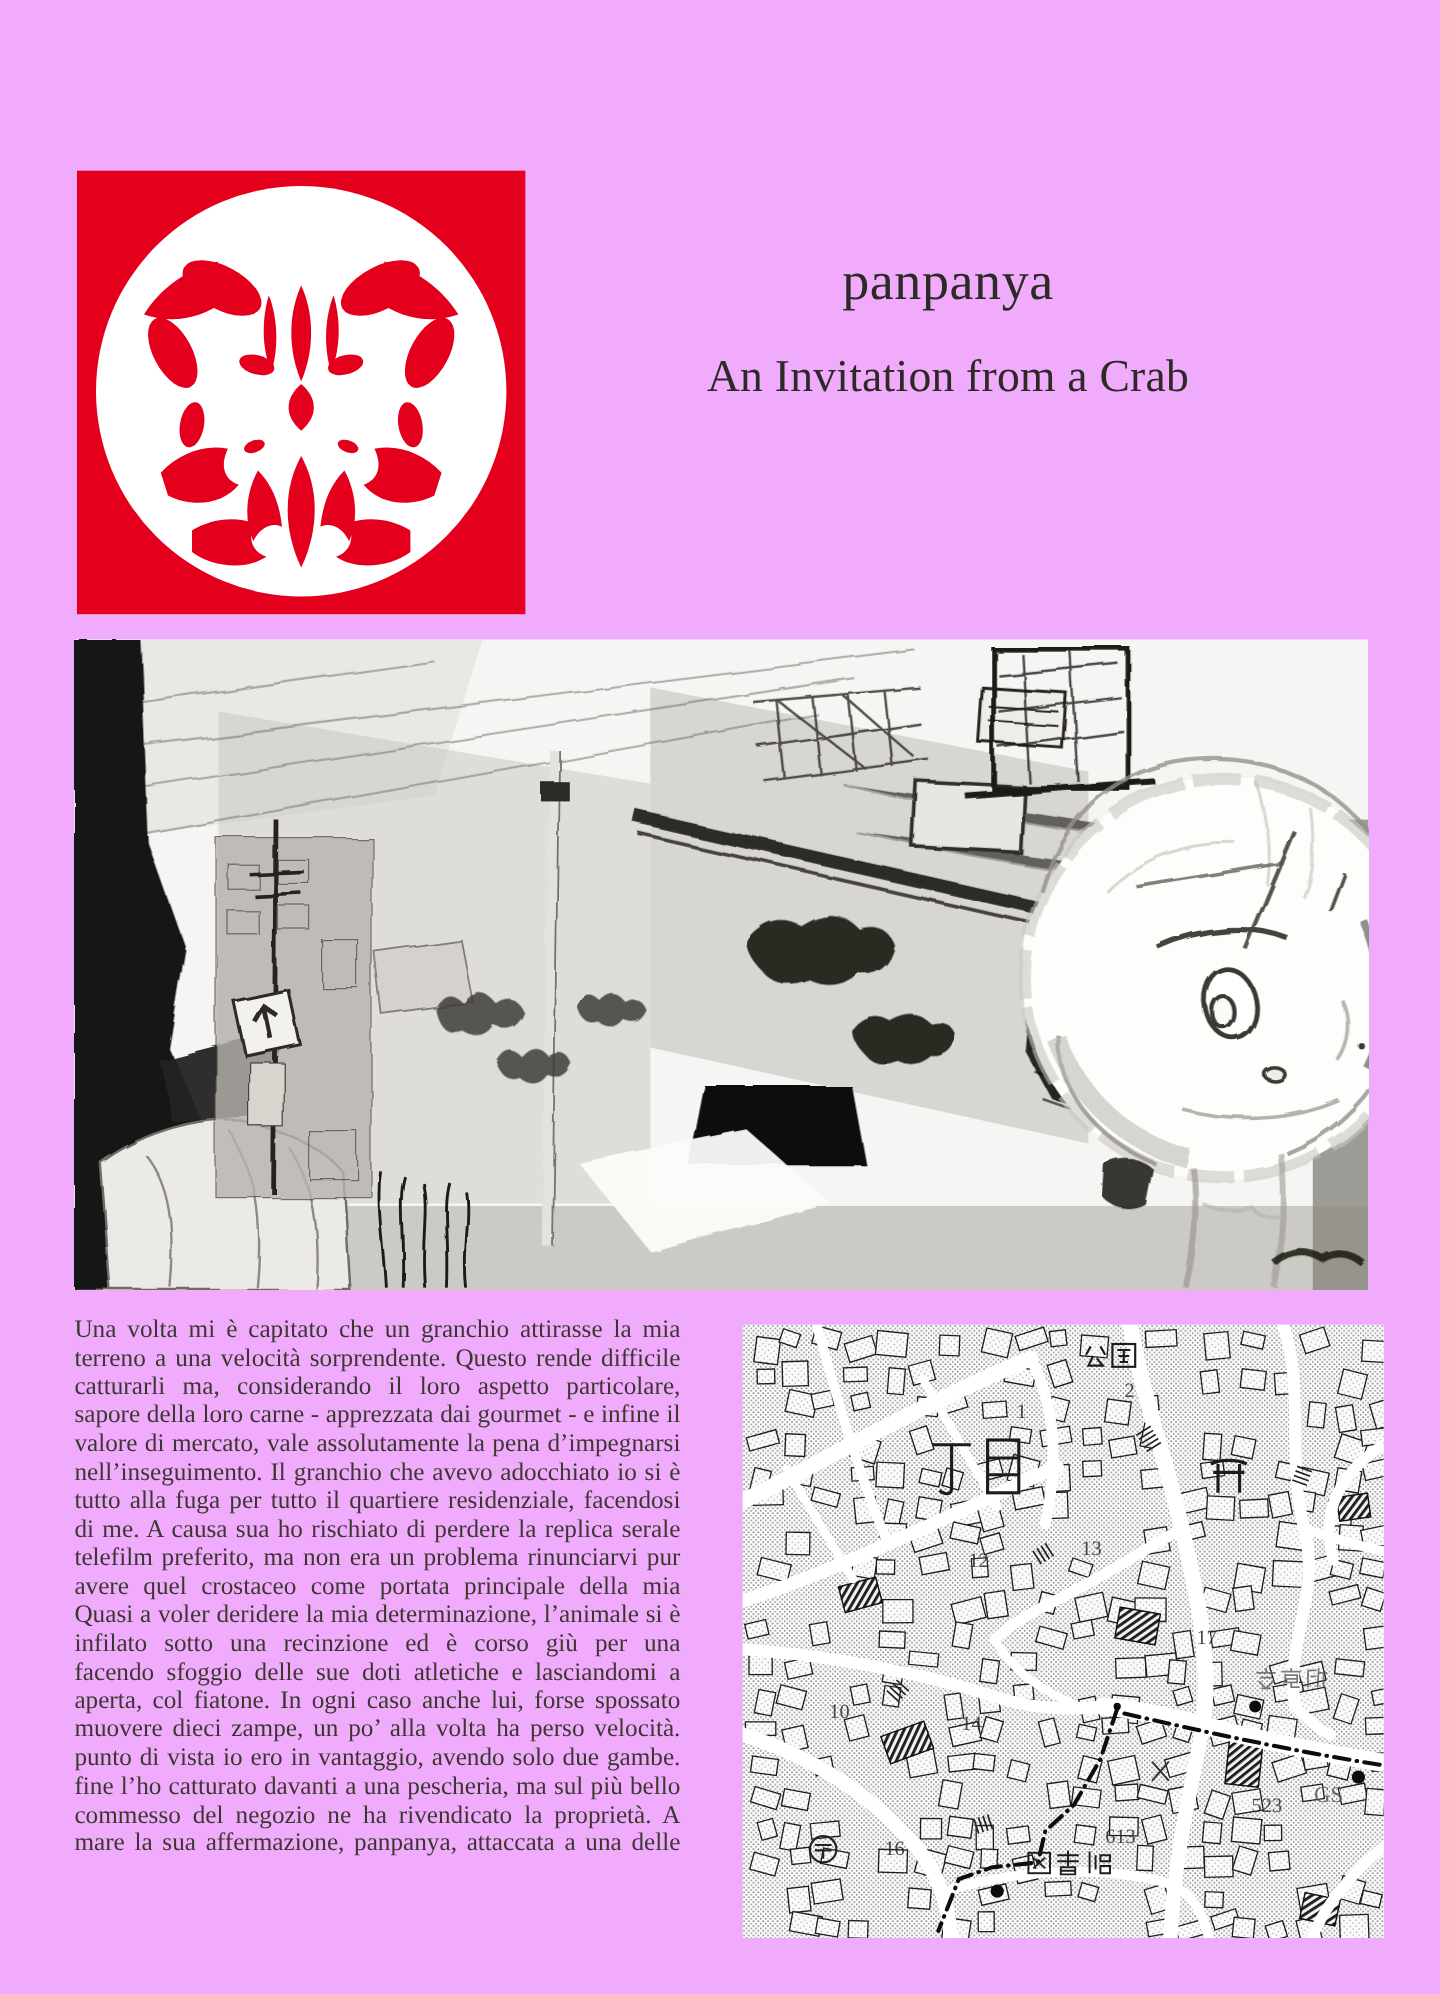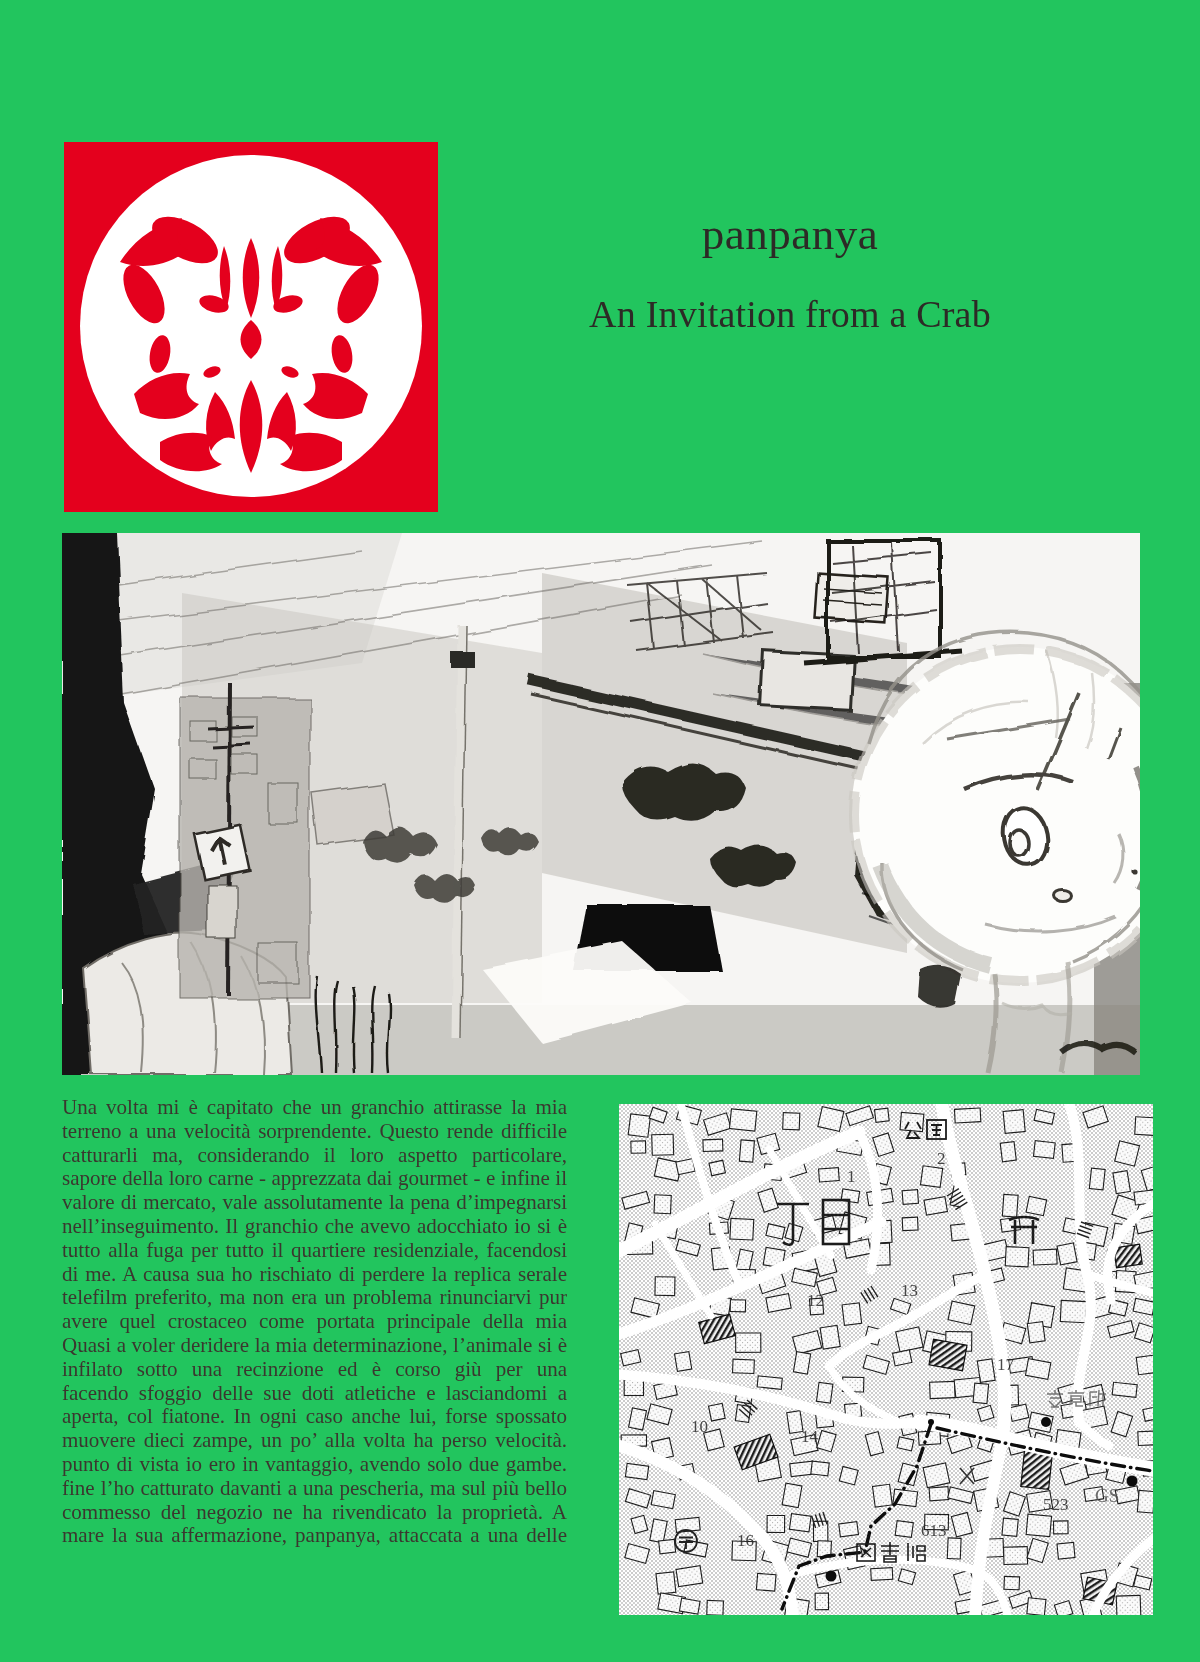--- a/index.html
+++ b/index.html
@@ -1,18 +1,18 @@
 <!DOCTYPE html>
 <html><head>
 <meta charset="utf-8">
 <style>
   html,body{margin:0;padding:0;}
   body{width:1200px;height:1662px;position:relative;overflow:hidden;
        font-family:"Liberation Serif",serif;}
-  .page{position:absolute;inset:0;background:#22c55e;}
+  .page{position:absolute;inset:0;background:#f0abfc;}
   
   .logo{position:absolute;left:64px;top:142px;width:374px;height:370px;}
   
   .titleblock{position:absolute;left:460px;top:0;width:660px;text-align:center;color:#2d2a26;}
   .author{position:absolute;left:0;width:660px;top:208px;font-size:45px;letter-spacing:.5px;}
   .booktitle{position:absolute;left:0;width:660px;top:292px;font-size:38px;letter-spacing:.2px;}
   
   .illus{position:absolute;left:62px;top:533px;width:1078px;height:542px;background:#f6f5f3;}
   .illus svg{display:block;}
   

